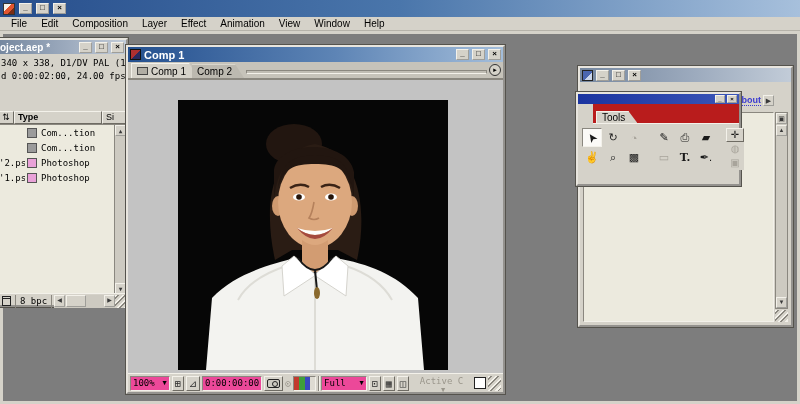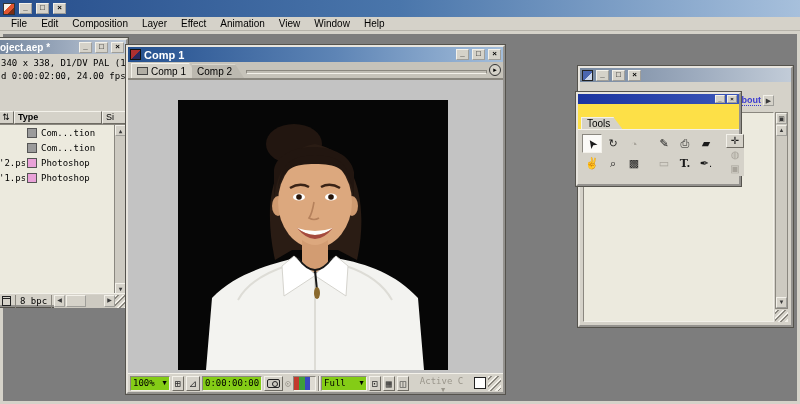--- a/index.html
+++ b/index.html
@@ -65,21 +65,21 @@
   .tab.inactive { background:#bcb9b0; height:14px; border-top:1px solid #d9d6cd; margin-left:-6px; z-index:-0; }
   .tab-ico { width:11px; height:8px; border:1px solid #444; background:#b0ada4; }
   #comp-tab-track { flex:1; height:4px; margin:0 2px 4px 2px; background:#c0bdb4; border:1px solid #8a877f; border-bottom-color:#f3f1ea; }
   #comp-menu-btn { width:12px; height:12px; border:1px solid #333; border-radius:50%; background:#d5d2c9;
                    font-size:7px; line-height:10px; text-align:center; margin:0 2px 2px 0; }
   #comp-viewport { flex:1; background:#c3c3c3; position:relative; border-top:1px solid #8a877f; }
   #comp-image { position:absolute; left:50px; top:20px; width:270px; height:270px; background:#060606; }
   #comp-bottombar { height:19px; display:flex; align-items:center; gap:2px; padding:0 2px; font-size:9px;
                     border-top:1px solid #f3f1ea; }
   .bb { height:15px; display:flex; align-items:center; padding:0 2px; background:#d5d2c9; }
-  .bb.sunken { background:#84cc16; }
+  .bb.sunken { background:#ec4899; }
   .bb-ico { font-size:10px; line-height:13px; color:#2a2a2a; }
   .vsep { width:1px; height:15px; background:#8a877f; box-shadow:1px 0 0 #f3f1ea; }
   .dd-arrow { font-size:7px; margin-left:3px; }
   #cam-icon { width:13px; height:9px; border:1px solid #222; border-radius:2px; position:relative; background:#cdcac1; }
   #cam-icon::after { content:""; position:absolute; left:4px; top:1.5px; width:4px; height:4px; border:1px solid #222; border-radius:50%; }
   #rgb-strips { display:flex; height:13px; width:21px; }
   #rgb-strips div { flex:1; }
   .gray { color:#9a968c !important; }
   #white-sq { width:12px; height:12px; background:#fff; border:1px solid #222; }
 
@@ -90,21 +90,21 @@
   #ec-about .lnk { color:#3b3bd0; font-weight:bold; border-bottom:1px dotted #3b3bd0; font-size:9px; }
   #ec-main { position:absolute; left:3px; top:30px; right:17px; bottom:3px; background:#eceade;
              border:1px solid; border-color:#8a877f #f3f1ea #f3f1ea #8a877f; }
   #ec-scroll { position:absolute; right:3px; top:30px; width:13px; bottom:16px; background:#cdcac1; border:1px solid #8a877f; }
   #ec-grip { position:absolute; right:3px; bottom:3px; width:13px; height:12px; }
 
   
   #tools-win { left:576px; top:92px; width:165px; height:94px; z-index:4; }
   #tools-titlebar { height:10px; background:linear-gradient(90deg,#1b34a0,#3b56b8); display:flex; justify-content:flex-end; align-items:center; gap:2px; padding:0 2px; }
   #tools-titlebar .tb-btn { width:10px; height:8px; font-size:6px; line-height:6px; }
-  #tools-tabrow { height:26px; display:flex; align-items:flex-end; padding-left:3px; border-bottom:1px solid #f3f1ea; background:#fde047; }
+  #tools-tabrow { height:20px; display:flex; align-items:flex-end; padding-left:3px; border-bottom:1px solid #f3f1ea; background:#b91c1c;margin-left:15px; }
   #tools-body { display:flex; align-items:flex-start; gap:3px; padding:4px 2px 0 4px; }
   .tool-grid { display:grid; grid-template-columns:repeat(3,20px); grid-auto-rows:19px; gap:1px; }
   .tool { display:flex; align-items:center; justify-content:center; font-size:11px; color:#1a1a1a; background:#d5d2c9; }
   .tool.pressed { background:#fbfaf7; border:1px solid; border-color:#8a877f #f3f1ea #f3f1ea #8a877f; }
   .tool.disabled { color:#a8a49b; }
   .tool-sep { width:1px; height:40px; background:#9a968c; box-shadow:1px 0 0 #f3f1ea; margin:0 2px; }
   #tool-col3 { display:flex; flex-direction:column; align-items:center; width:20px; }
   #tool-col3 span { height:14px; line-height:14px; font-size:10px; }
   #sel-arrow { display:inline-block; transform:rotate(-125deg); font-size:12px; }
 </style>

